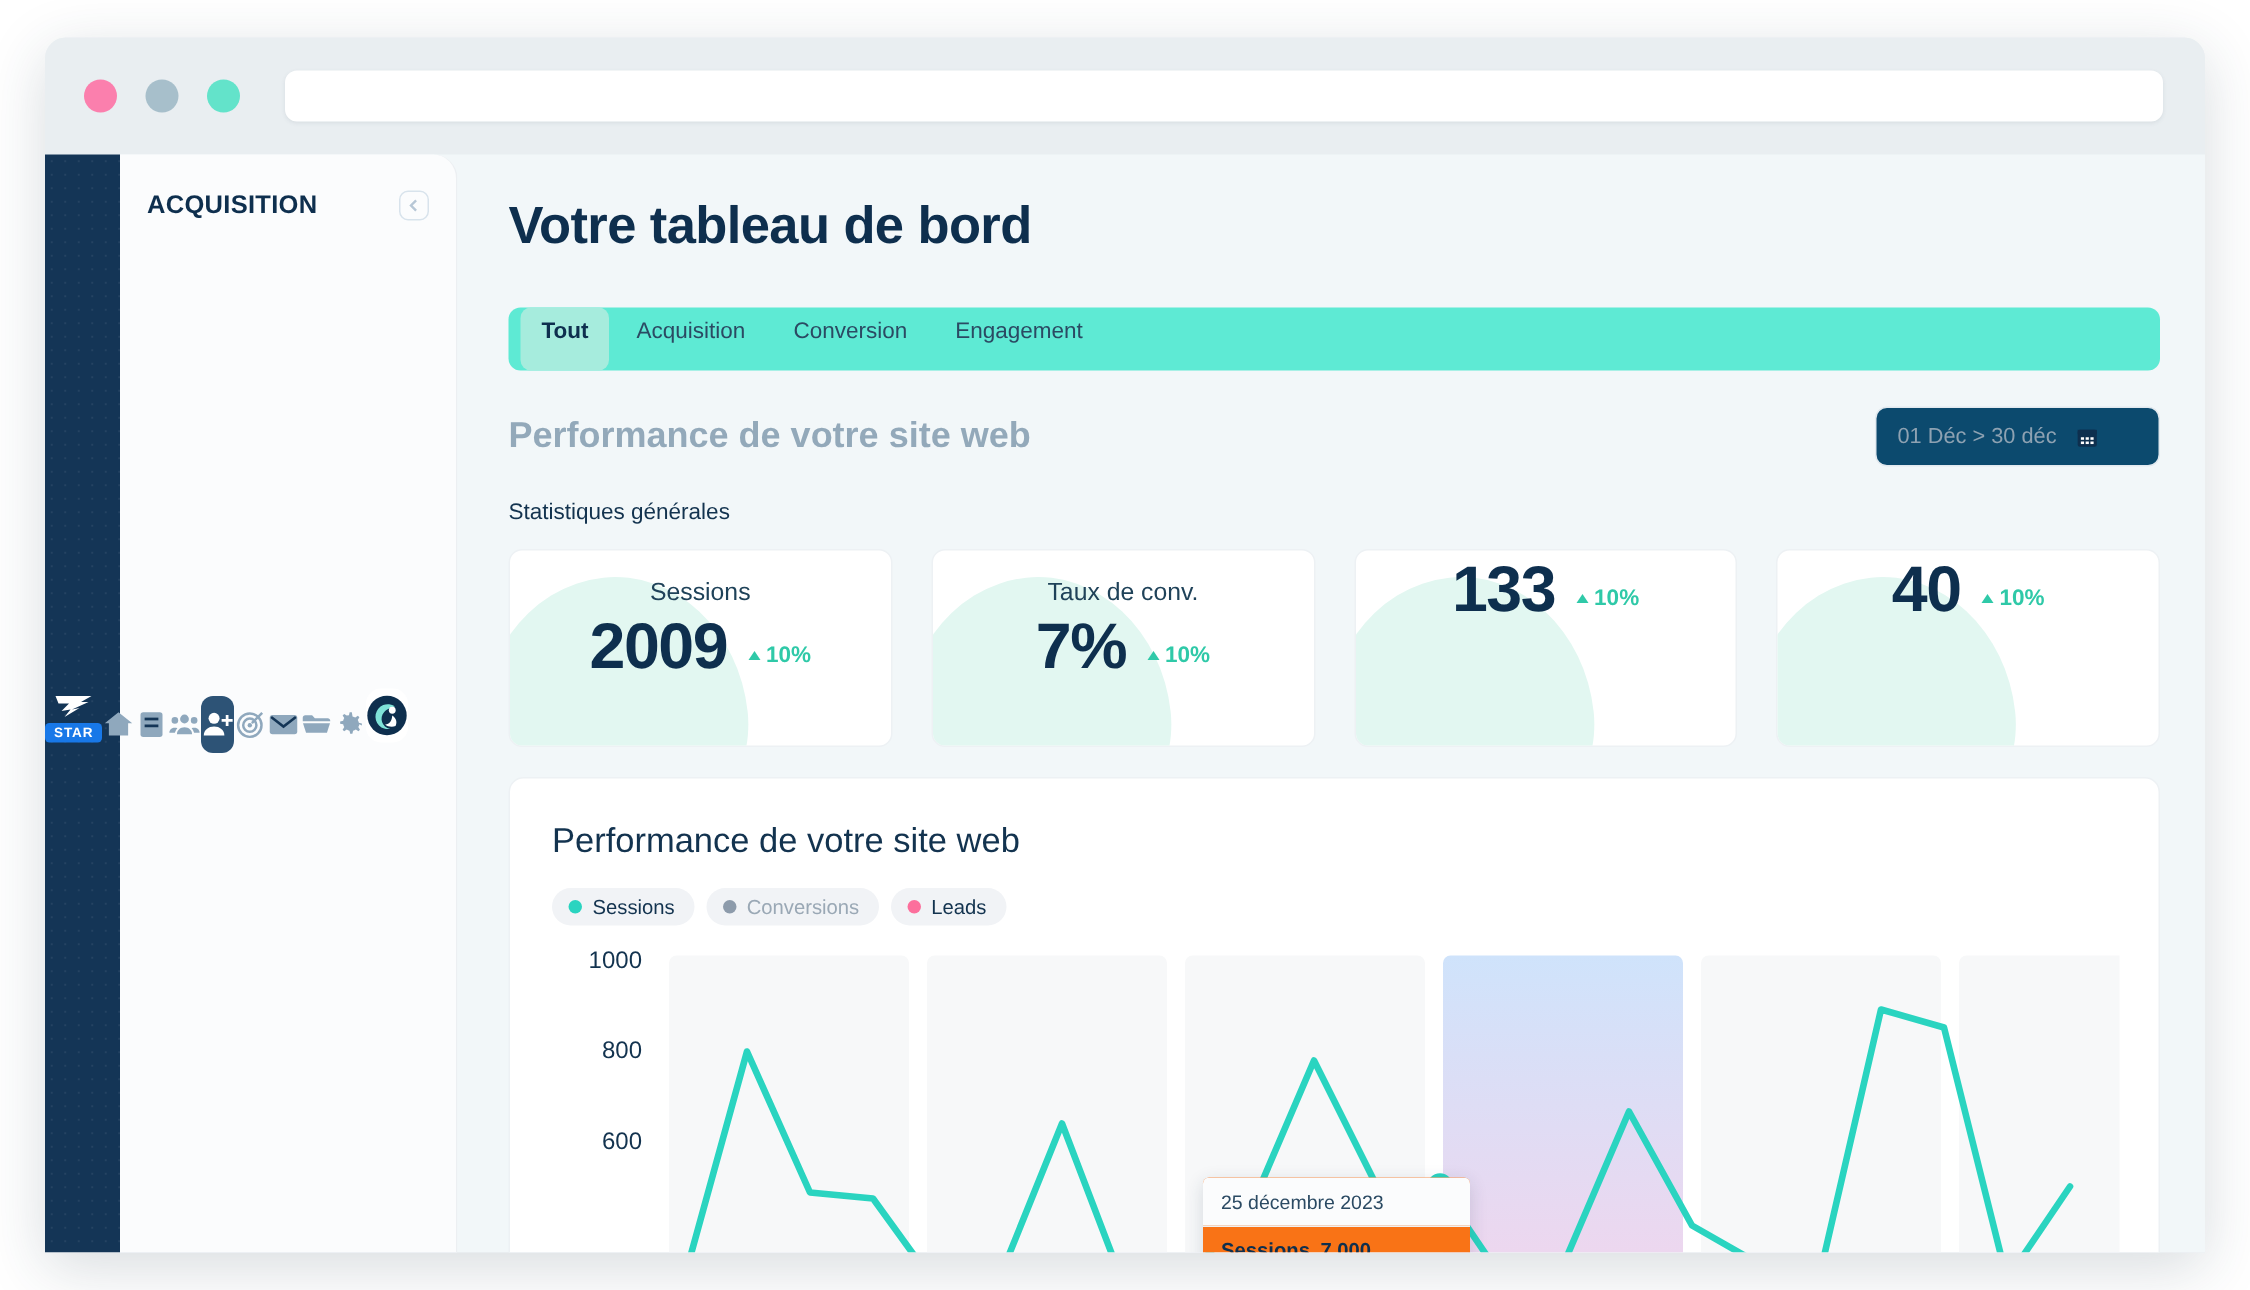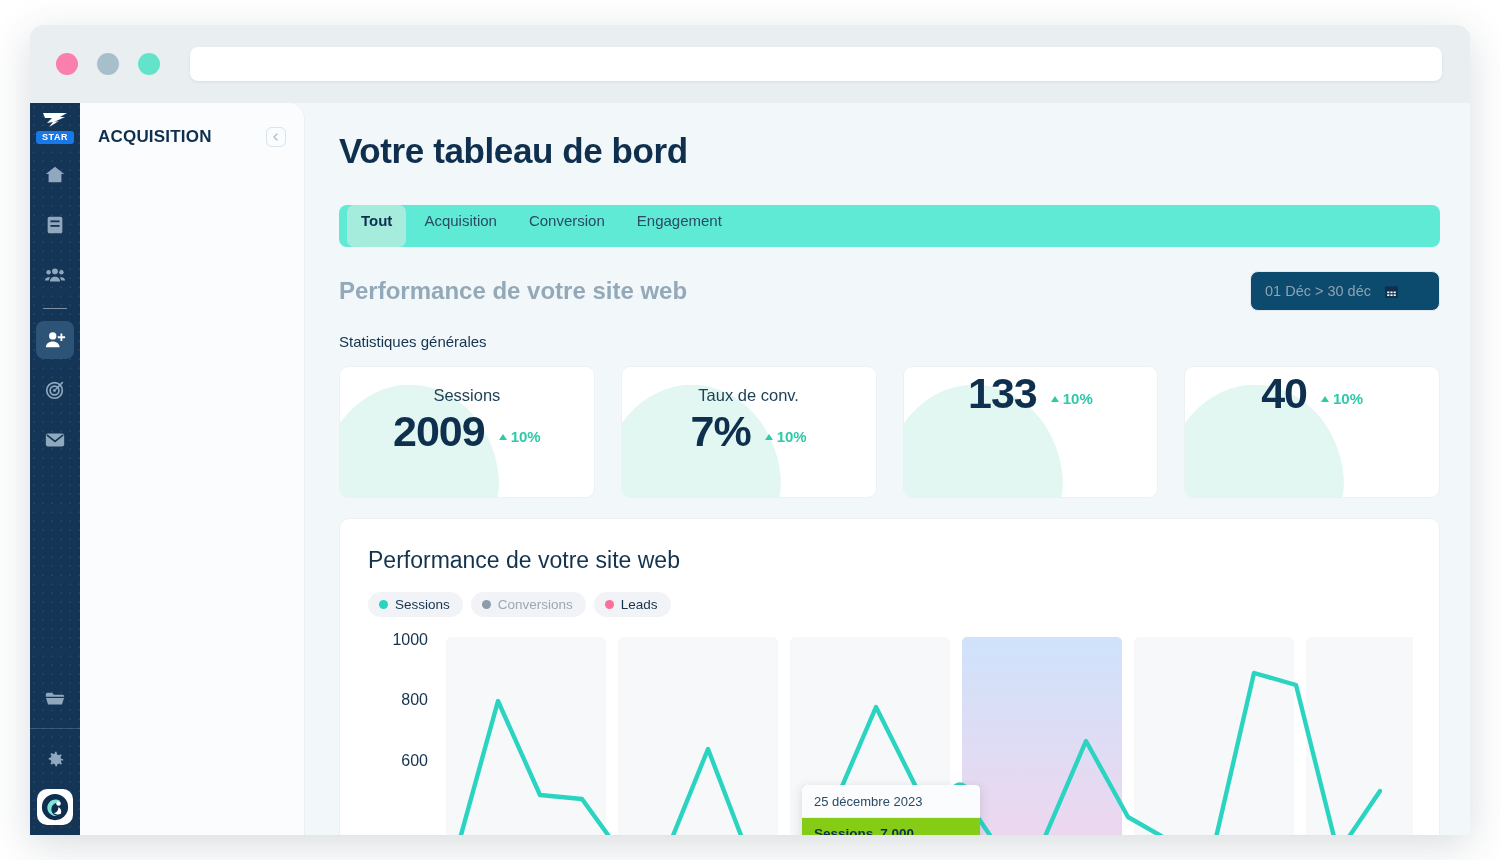--- a/index.html
+++ b/index.html
@@ -49,22 +49,22 @@
     background: #f2f7f9;
     display: flex;
   }
 
   
   #icon-rail {
     width: 50px;
     background: #143556;
     background-image: radial-gradient(rgba(255,255,255,.07) 1px, transparent 1px);
     background-size: 9px 9px;
-    display: flex; flex-direction: column; align-items: center;
-    padding-top: 6px;
+    display: flex; flex-direction: row; align-items: center;
+    padding-top: 16px;
     position: relative;
     flex: 0 0 50px;
   }
   #brand-logo { margin-top: 2px; display:flex; flex-direction:column; align-items:center; }
   .star-badge {
     margin-top: 2px;
     background: #1878e8;
     color: #fff;
     font-size: 9px; font-weight: bold;
     letter-spacing: .6px;
@@ -265,21 +265,21 @@
   .legend-dot { width: 9px; height: 9px; border-radius: 50%; }
 
   #plot-wrap { position: relative; margin-top: 14px; height: 220px; }
   #plot-svg { display: block; width: 100%; height: 220px; }
 
   
   #chart-tooltip {
     position: absolute;
     left: 434px; top: 154px;
     width: 178px;
-    background: #84cc16;
+    background: #f97316;
     border-radius: 4px;
     box-shadow: 0 3px 12px rgba(30,55,80,.16);
     font-size: 13px;
     overflow: hidden;
   }
   #tooltip-date { padding: 9px 12px 8px 12px; color: #2b4a63; background:#fbfcfd; }
   #tooltip-row {
     display: flex; align-items: center; gap: 7px;
     padding: 8px 12px; border-top: 1px solid #eef1f4;
     color: #0e2f4e; font-weight: bold; font-size: 13.5px;

